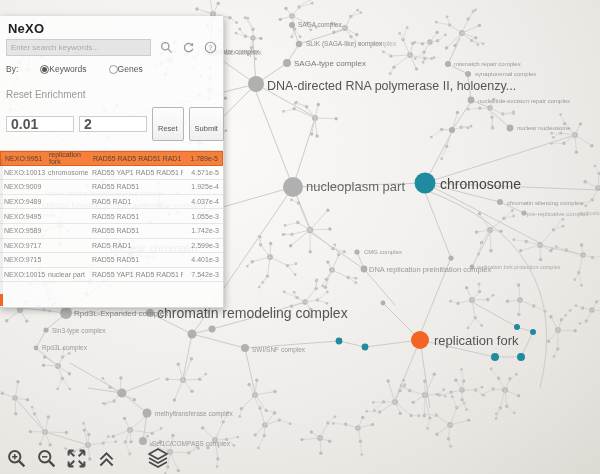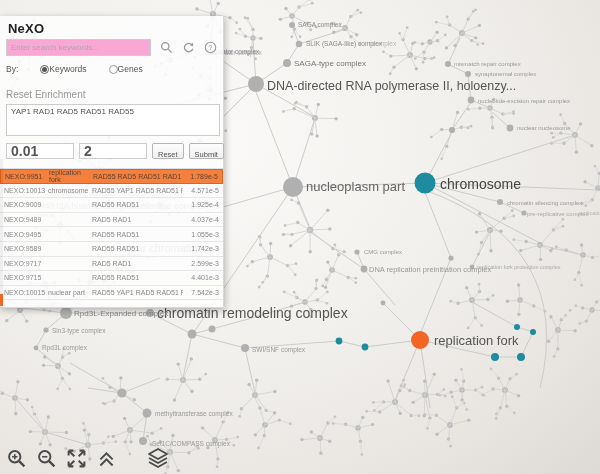--- a/index.html
+++ b/index.html
@@ -9,38 +9,38 @@
   svg.graph{position:absolute;left:0;top:0;}
   svg.graph text{font-family:"Liberation Sans",sans-serif;}
 
   
   .panel{position:absolute;left:0;top:16px;width:224px;height:292px;
     background:rgba(253,253,253,0.87);box-shadow:1px 2px 7px rgba(0,0,0,0.28);
     border-right:1px solid #d8d8d8;border-bottom:1px solid #d8d8d8;box-sizing:border-box;}
   .panel h1{margin:5px 8px 3px;font-size:13px;color:#222;font-weight:bold;letter-spacing:.2px;}
   .search-row{display:flex;align-items:center;margin:2px 6px 0;gap:9px;}
   .search-row input{width:138px;height:13px;font-size:8px;padding:1px 4px;border:1px solid #ccc;
-    color:#555;background:#f9a8d4;outline:none;font-family:"Liberation Sans",sans-serif;}
+    color:#555;background:#e5e5e5;outline:none;font-family:"Liberation Sans",sans-serif;}
   .search-row input::placeholder{color:#aaa;}
   .icon-btn{width:13px;height:13px;color:#999;cursor:pointer;flex:none;}
   .by-row{display:flex;align-items:center;font-size:8.5px;color:#555;margin:8px 6px 0;gap:0;}
   .radio{width:7px;height:7px;border:1px solid #999;border-radius:50%;display:inline-block;
     position:relative;background:#fff;}
   .radio.sel{border-color:#666;}
   .radio.sel::after{content:"";position:absolute;left:1px;top:1px;right:1px;bottom:1px;
     background:#555;border-radius:50%;}
   .opt-gap{width:22px;}
   .section-heading{font-size:10px;color:#999;margin:15px 6px 4px;}
   .panel textarea{display:block;width:204px;height:26px;margin:0 6px;font-size:8px;color:#555;
     border:1px solid #ccc;resize:none;padding:2px 4px;background:#fff;outline:none;
     font-family:"Liberation Sans",sans-serif;}
   .params-row{display:flex;align-items:center;margin:7px 6px 0;gap:5px;}
   .params-row input{width:58px;height:12px;font-size:14px;border:1px solid #ccc;padding:1px 4px;
     color:#555;font-family:"Liberation Sans",sans-serif;font-weight:bold;}
-  .params-row button{font-size:7.5px;height:16px;padding:6px 5px;border:1px solid #b5b5b5;
+  .params-row button{font-size:7.5px;height:16px;padding:16px 5px;border:1px solid #b5b5b5;
     background:linear-gradient(#fdfdfd,#efefef);color:#555;border-radius:2px;
     font-family:"Liberation Sans",sans-serif;cursor:pointer;}
   .results{margin-top:9px;border-top:1px solid #e0e0e0;}
   .trow{display:flex;height:14.6px;align-items:center;border-bottom:1px solid #e7e7e7;
     font-size:7px;color:#888;padding:0 4px;box-sizing:border-box;cursor:pointer;}
   .trow.selected{background:#f5803e;border:1px solid #e2621c;color:#5a4330;}
   .c-id{width:44px;flex:none;}
   .c-name{width:44px;flex:none;}
   .c-genes{flex:1;overflow:hidden;white-space:nowrap;}
   .c-p{width:36px;flex:none;text-align:right;}
@@ -1229,21 +1229,20 @@
       <span class="opt-gap"></span>
       <span class="radio sel"></span>
       <span>Keywords</span>
       <span class="opt-gap"></span>
       <span class="radio"></span>
       <span>Genes</span>
     </div>
 
     <div class="section-heading">Reset Enrichment</div>
 
-    <textarea spellcheck="false" style="">YAP1 RAD1 RAD5 RAD51 RAD55</textarea>
 
     <div class="params-row">
       <input type="text" value="0.01" style="">
       <input type="text" value="2" style="">
       <button>Reset</button>
       <button>Submit</button>
     </div>
 
     <div class="results">
         <div class="trow selected">

